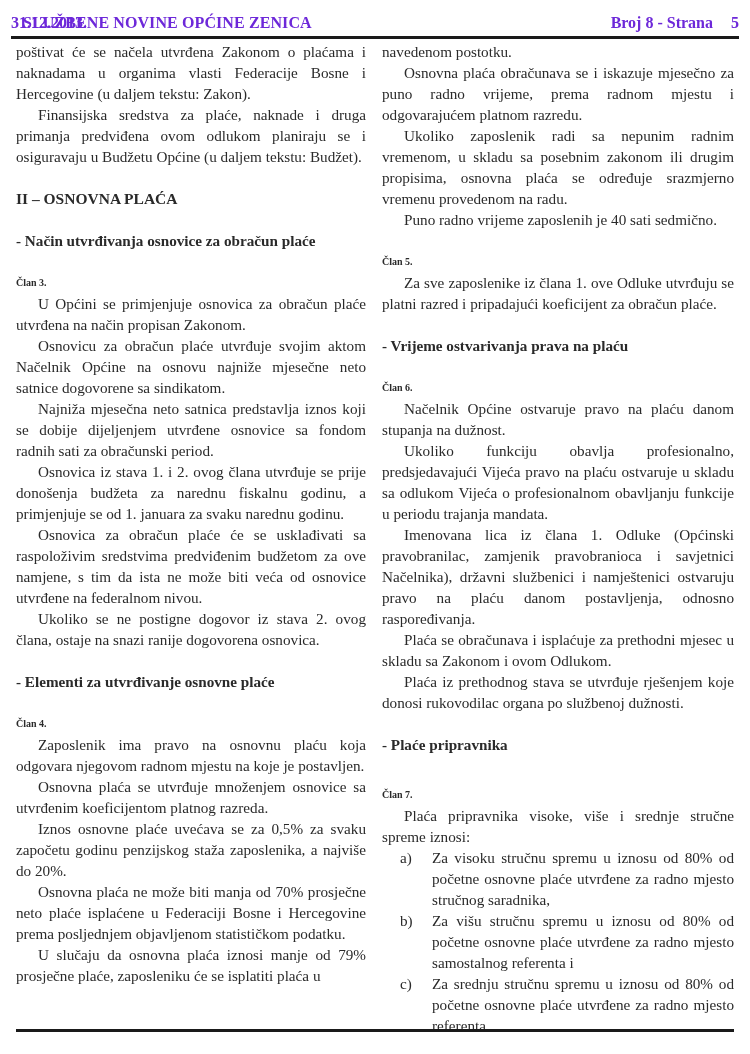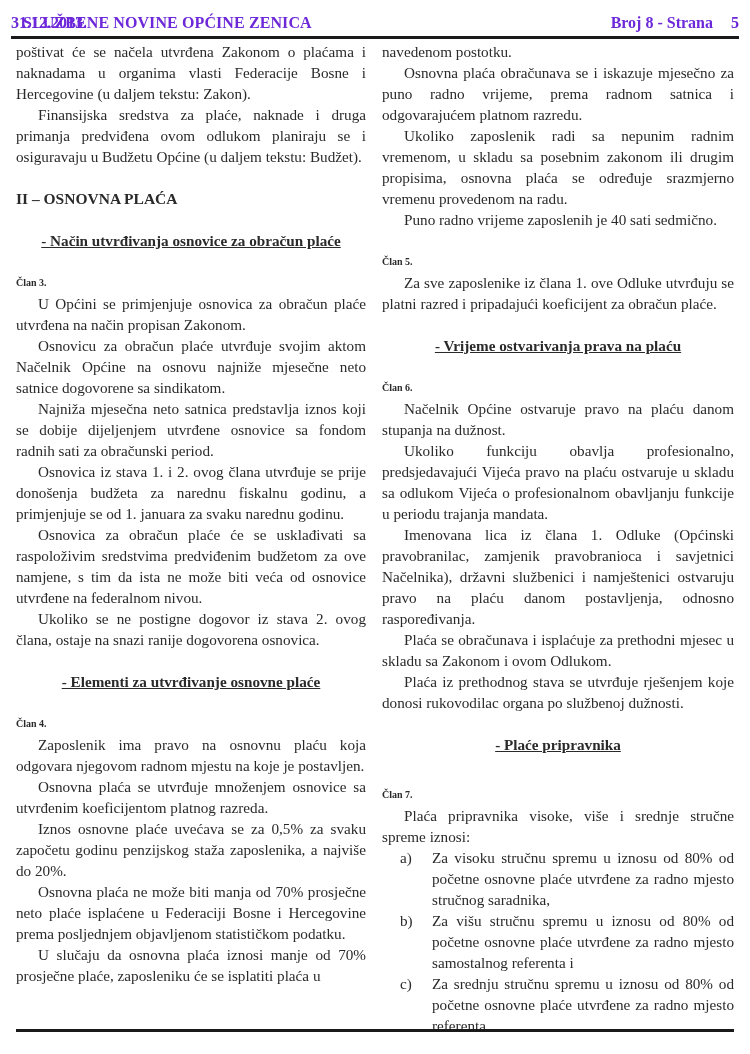--- a/index.html
+++ b/index.html
@@ -20,21 +20,21 @@
   .col {
     position: absolute; top: 41px; width: 350px;
     font-size: 15.2px; line-height: 21px;
     text-align: justify;
   }
   .col.left { left: 16px; }
   .col.right { left: 382px; width: 352px; }
   .col p { margin: 0; text-indent: 22px; }
   .col p.noindent { text-indent: 0; }
   .section-title { font-weight: bold; margin: 21px 0 21px 0; font-size: 15.5px; }
-  .subsection { font-weight: bold; margin: 21px 0 21px 0; text-align: center; text-decoration: underline; }
+  .subsection { font-weight: bold; margin: 21px 0 21px 0; text-align: left; }
   .article { font-weight: bold; margin: 0; font-size: 10px; }
   .list { margin: 0; padding: 0; list-style: none; }
   .list li { position: relative; padding-left: 50px; padding-right: 0; }
   .list li .marker { position: absolute; left: 18px; top: 0; }
   .footer-rule {
     position: absolute; left: 16px; right: 16px; top: 1029px; height: 0;
     border-top: 3px solid #1a1a1a;
   }
   .gap-s { height: 21px; }
 </style>
@@ -58,26 +58,26 @@
   <p>Najniža mjesečna neto satnica predstavlja iznos koji se dobije dijeljenjem utvrđene osnovice sa fondom radnih sati za obračunski period.</p>
   <p>Osnovica iz stava 1. i 2. ovog člana utvrđuje se prije donošenja budžeta za narednu fiskalnu godinu, a primjenjuje se od 1. januara za svaku narednu godinu.</p>
   <p>Osnovica za obračun plaće će se usklađivati sa raspoloživim sredstvima predviđenim budžetom za ove namjene, s tim da ista ne može biti veća od osnovice utvrđene na federalnom nivou.</p>
   <p>Ukoliko se ne postigne dogovor iz stava 2. ovog člana, ostaje na snazi ranije dogovorena osnovica.</p>
   <div class="subsection">- Elementi za utvrđivanje osnovne plaće</div>
   <div class="article">Član 4.</div>
   <p>Zaposlenik ima pravo na osnovnu plaću koja odgovara njegovom radnom mjestu na koje je postavljen.</p>
   <p>Osnovna plaća se utvrđuje množenjem osnovice sa utvrđenim koeficijentom platnog razreda.</p>
   <p>Iznos osnovne plaće uvećava se za 0,5% za svaku započetu godinu penzijskog staža zaposlenika, a najviše do 20%.</p>
   <p>Osnovna plaća ne može biti manja od 70% prosječne neto plaće isplaćene u Federaciji Bosne i Hercegovine prema posljednjem objavljenom statističkom podatku.</p>
-  <p>U slučaju da osnovna plaća iznosi manje od 70% prosječne plaće, zaposleniku će se isplatiti plaća u</p>
+  <p>U slučaju da osnovna plaća iznosi manje od 79% prosječne plaće, zaposleniku će se isplatiti plaća u</p>
 </div>
 
 <div class="col right">
   <p class="noindent">navedenom postotku.</p>
-  <p>Osnovna plaća obračunava se i iskazuje mjesečno za puno radno vrijeme, prema radnom satnica i odgovarajućem platnom razredu.</p>
+  <p>Osnovna plaća obračunava se i iskazuje mjesečno za puno radno vrijeme, prema radnom mjestu i odgovarajućem platnom razredu.</p>
   <p>Ukoliko zaposlenik radi sa nepunim radnim vremenom, u skladu sa posebnim zakonom ili drugim propisima, osnovna plaća se određuje srazmjerno vremenu provedenom na radu.</p>
   <p>Puno radno vrijeme zaposlenih je 40 sati sedmično.</p>
   <div class="gap-s"></div>
   <div class="article">Član 5.</div>
   <p>Za sve zaposlenike iz člana 1. ove Odluke utvrđuju se platni razred i pripadajući koeficijent za obračun plaće.</p>
   <div class="subsection">- Vrijeme ostvarivanja prava na plaću</div>
   <div class="article">Član 6.</div>
   <p>Načelnik Općine ostvaruje pravo na plaću danom stupanja na dužnost.</p>
   <p>Ukoliko funkciju obavlja profesionalno, predsjedavajući Vijeća pravo na plaću ostvaruje u skladu sa odlukom Vijeća o profesionalnom obavljanju funkcije u periodu trajanja mandata.</p>
   <p>Imenovana lica iz člana 1. Odluke (Općinski pravobranilac, zamjenik pravobranioca i savjetnici Načelnika), državni službenici i namještenici ostvaruju pravo na plaću danom postavljenja, odnosno raspoređivanja.</p>

